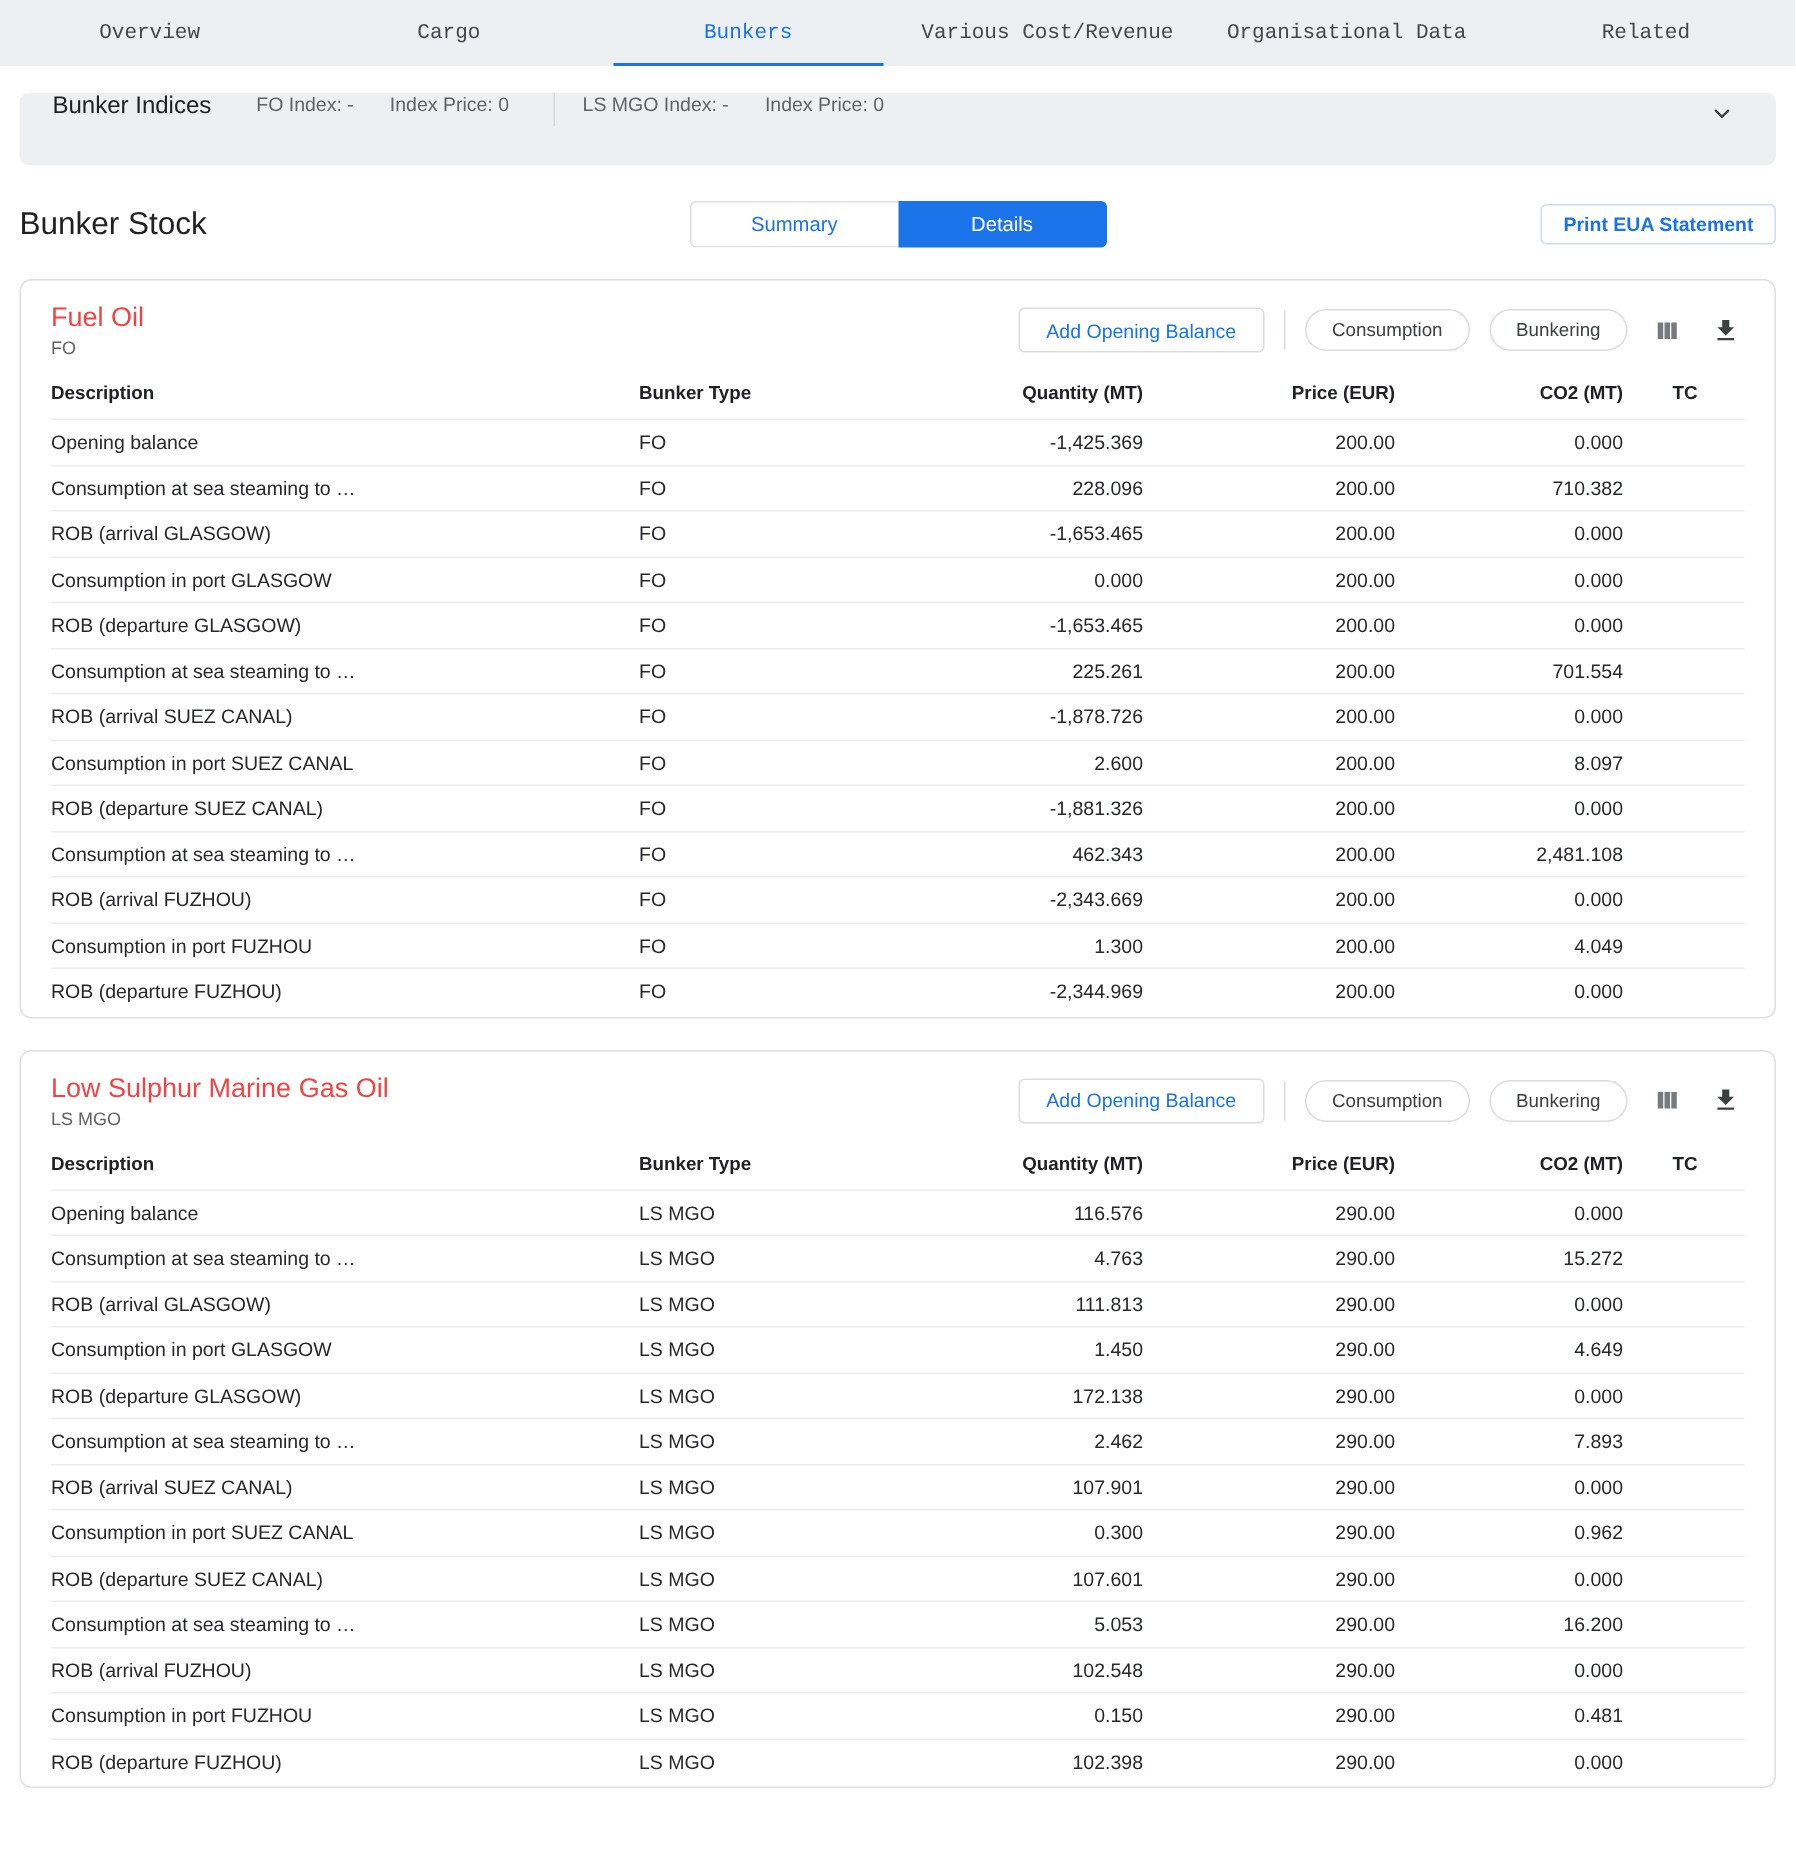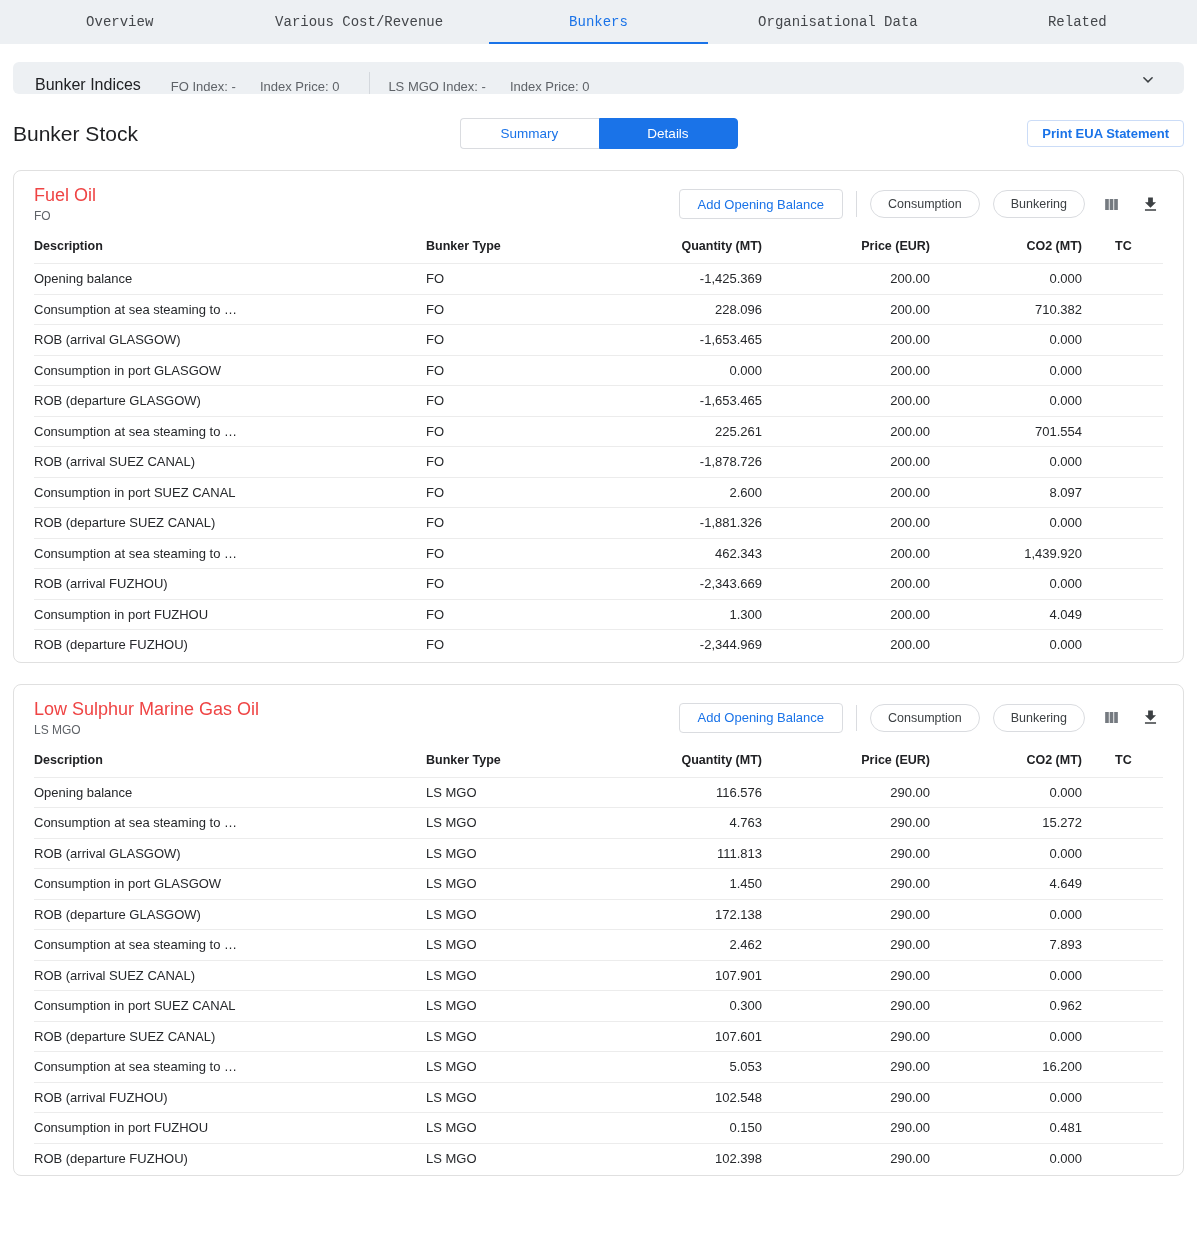--- a/index.html
+++ b/index.html
@@ -36,23 +36,23 @@
     left: 10px; right: 10px; bottom: 0;
     height: 2px;
     background: #1a73e8;
   }
 
   
   .indices-bar {
     margin: 18px 13px 0 13px;
     background: #edf0f3;
     border-radius: 6px;
-    height: 32px;
+    height: 48px;
     display: flex;
-    align-items: flex-end;
+    align-items: flex-start;
     padding: 0 22px;
   }
   .indices-title { font-size: 16px; color: #202124; margin-right: 30px; }
   .indices-item { font-size: 13px; color: #5f6368; margin-right: 24px; white-space: nowrap; }
   .indices-vdiv { width: 1px; height: 22px; background: #d4d8dd; margin: 0 18px 0 6px; }
   .indices-spacer { flex: 1; }
   .chevron-btn { width: 28px; height: 28px; display:flex; align-items:center; justify-content:center; cursor:pointer; }
 
   
   .section-header {
@@ -156,22 +156,23 @@
   .col-qty, .col-price, .col-co2 { text-align: right; }
   .col-tc { padding-left: 33px; }
 
   svg { display: block; }
 </style>
 </head>
 <body>
 
 <nav class="nav">
     <div class="nav-tab">Overview</div>
+    <div class="nav-tab">Cargo</div>
+    <div class="nav-tab active">Bunkers</div>
     <div class="nav-tab">Various Cost/Revenue</div>
-    <div class="nav-tab active">Bunkers</div>
     <div class="nav-tab">Organisational Data</div>
     <div class="nav-tab">Related</div>
   </nav>
 
 <div class="indices-bar">
   <span class="indices-title">Bunker Indices</span>
   <span class="indices-item">FO Index: -</span>
   <span class="indices-item">Index Price: 0</span>
   <span class="indices-vdiv"></span>
   <span class="indices-item">LS MGO Index: -</span>
@@ -297,21 +298,21 @@
             <div class="td col-qty">-1,881.326</div>
             <div class="td col-price">200.00</div>
             <div class="td col-co2">0.000</div>
             <div class="td col-tc"></div>
           </div>
           <div class="tr">
             <div class="td col-desc">Consumption at sea steaming to …</div>
             <div class="td col-type">FO</div>
             <div class="td col-qty">462.343</div>
             <div class="td col-price">200.00</div>
-            <div class="td col-co2">1,439.920</div>
+            <div class="td col-co2">2,481.108</div>
             <div class="td col-tc"></div>
           </div>
           <div class="tr">
             <div class="td col-desc">ROB (arrival FUZHOU)</div>
             <div class="td col-type">FO</div>
             <div class="td col-qty">-2,343.669</div>
             <div class="td col-price">200.00</div>
             <div class="td col-co2">0.000</div>
             <div class="td col-tc"></div>
           </div>

